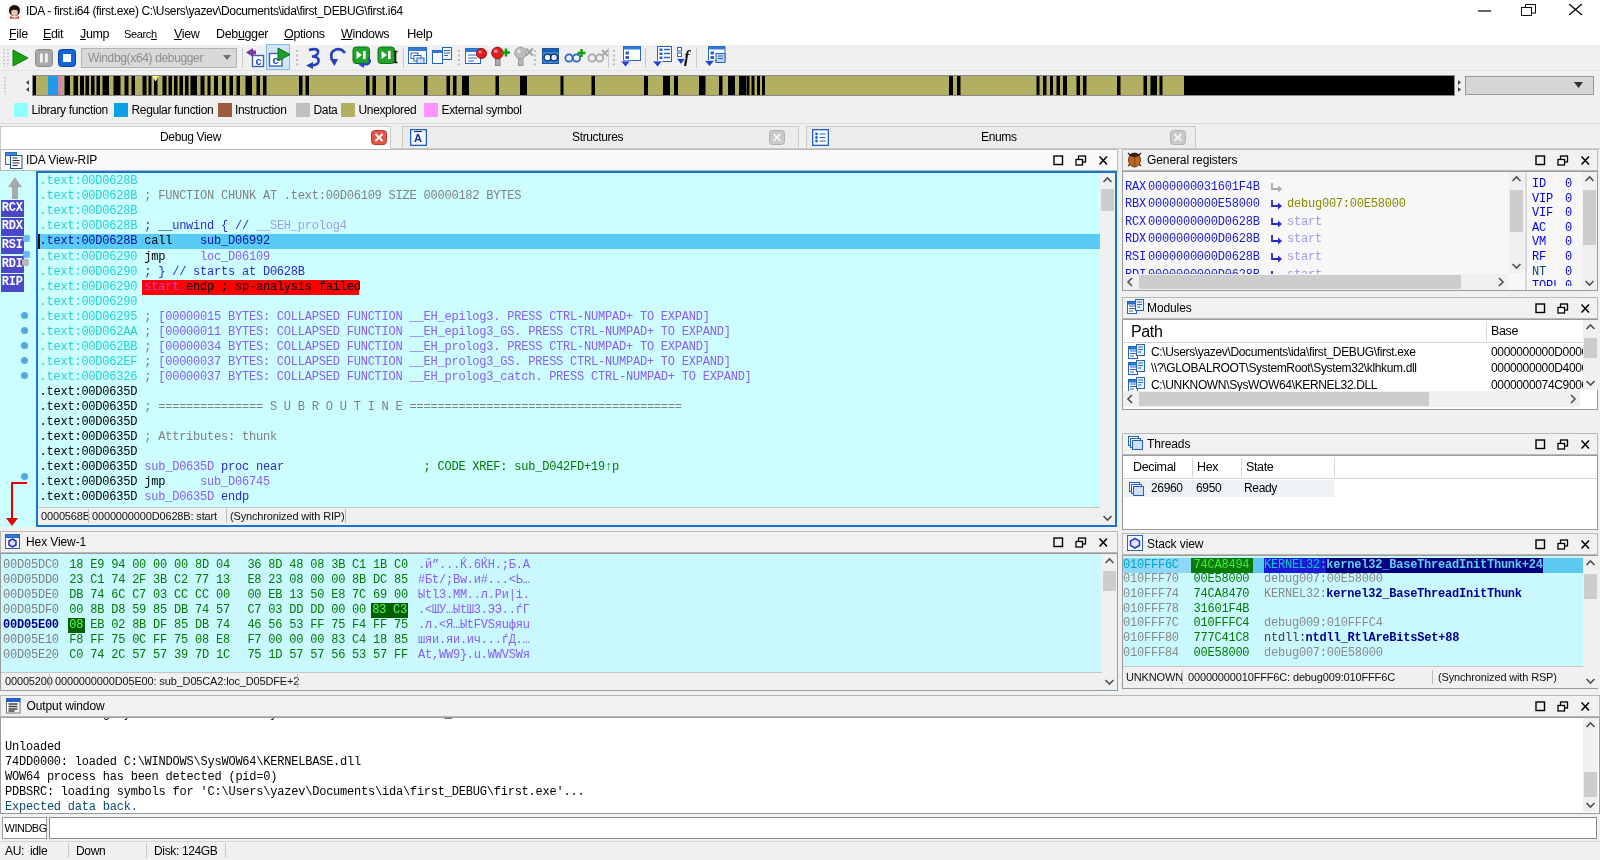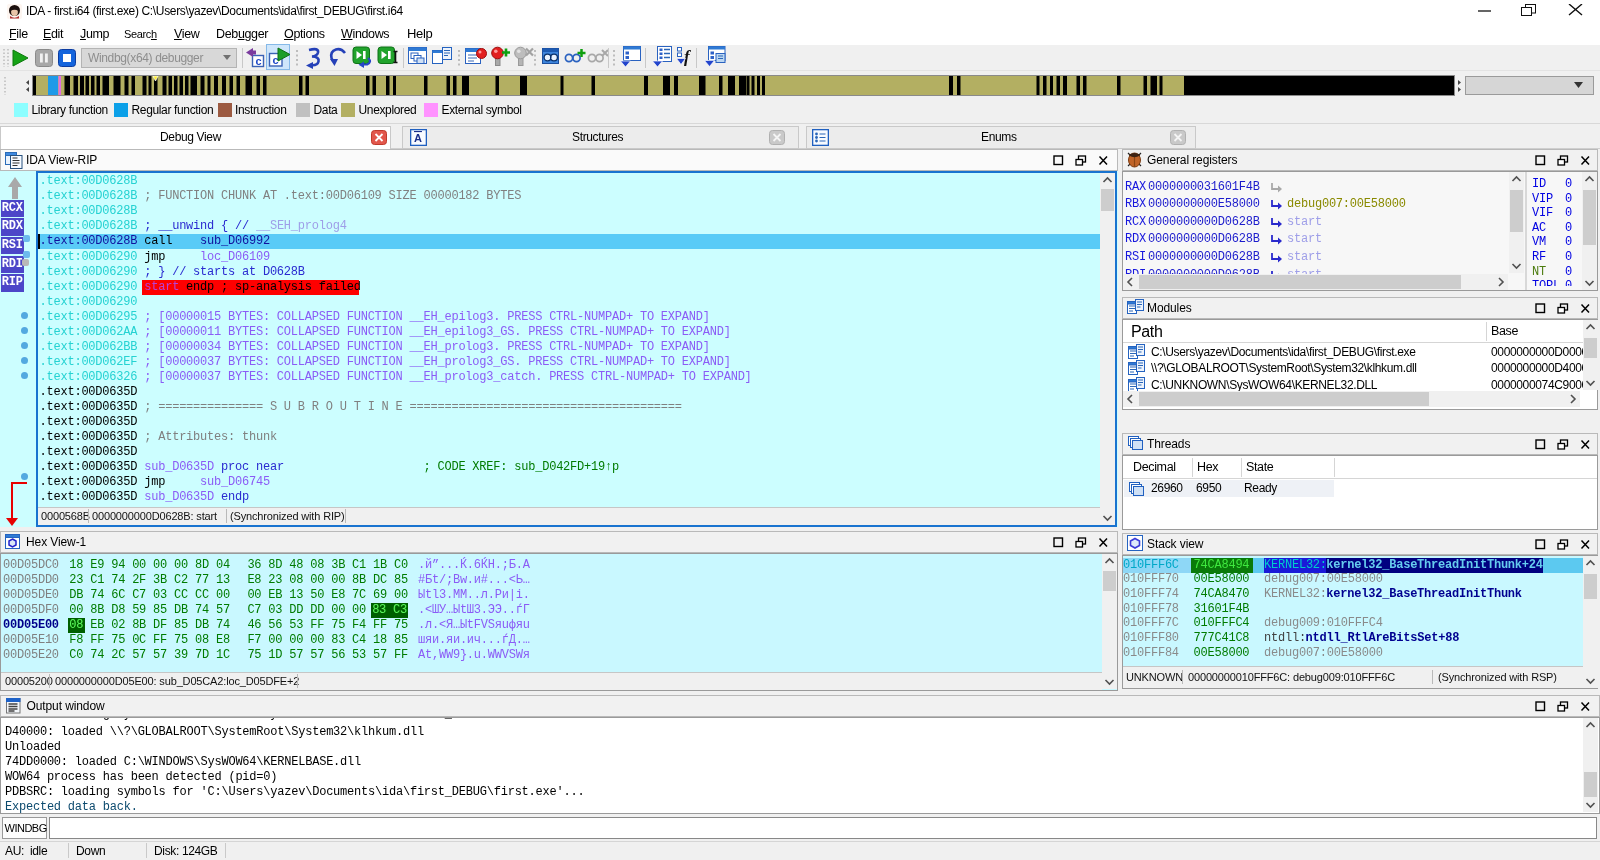--- a/index.html
+++ b/index.html
@@ -546,21 +546,21 @@
 <div class="abs mono" style="left:1532px;top:191.6px;height:14.6px;line-height:14.6px;color:#0202e2">VIP</div>
 <div class="abs mono" style="left:1565px;top:191.6px;height:14.6px;line-height:14.6px;color:#0202e2">0</div>
 <div class="abs mono" style="left:1532px;top:206.2px;height:14.6px;line-height:14.6px;color:#0202e2">VIF</div>
 <div class="abs mono" style="left:1565px;top:206.2px;height:14.6px;line-height:14.6px;color:#0202e2">0</div>
 <div class="abs mono" style="left:1532px;top:220.8px;height:14.6px;line-height:14.6px;color:#0202e2">AC</div>
 <div class="abs mono" style="left:1565px;top:220.8px;height:14.6px;line-height:14.6px;color:#0202e2">0</div>
 <div class="abs mono" style="left:1532px;top:235.4px;height:14.6px;line-height:14.6px;color:#0202e2">VM</div>
 <div class="abs mono" style="left:1565px;top:235.4px;height:14.6px;line-height:14.6px;color:#0202e2">0</div>
 <div class="abs mono" style="left:1532px;top:250.0px;height:14.6px;line-height:14.6px;color:#0202e2">RF</div>
 <div class="abs mono" style="left:1565px;top:250.0px;height:14.6px;line-height:14.6px;color:#0202e2">0</div>
-<div class="abs mono" style="left:1532px;top:264.6px;height:14.6px;line-height:14.6px;color:#4d7c0f">NT</div>
+<div class="abs mono" style="left:1532px;top:264.6px;height:14.6px;line-height:14.6px;color:#0c4a6e">NT</div>
 <div class="abs mono" style="left:1565px;top:264.6px;height:14.6px;line-height:14.6px;color:#0202e2">0</div>
 <div class="abs mono" style="left:1532px;top:279.2px;height:14.6px;line-height:14.6px;color:#0202e2">TOPL</div>
 <div class="abs mono" style="left:1565px;top:279.2px;height:14.6px;line-height:14.6px;color:#0202e2">0</div>
 <div class="abs" style="left:1528px;top:286px;width:54px;height:4px;background:#f7f7f7"></div>
 <div class="abs" style="left:1582px;top:172px;width:15px;height:118px;background:#f0f0f0"></div>
 <svg class="abs" style="left:1582px;top:172px" width="15" height="15">
     <path d="M3.5,9 L7.5,5 L11.5,9" stroke="#505050" stroke-width="1.6" fill="none"></path>
   </svg>
 <svg class="abs" style="left:1582px;top:275px" width="15" height="15">
     <path d="M3.5,6 L7.5,10 L11.5,6" stroke="#505050" stroke-width="1.6" fill="none"></path>
@@ -738,21 +738,20 @@
   </svg>
 <svg class="abs" style="left:1557px;top:701px" width="12" height="11">
     <rect x="3.5" y="1" width="7" height="6" fill="none" stroke="#000" stroke-width="1.3"></rect>
     <rect x="1" y="4.5" width="6.5" height="5.5" fill="#fff" stroke="#000" stroke-width="1.3"></rect>
   </svg>
 <svg class="abs" style="left:1580px;top:701px" width="11" height="11">
     <path d="M1.5,1.5 L9,9.5 M9,1.5 L1.5,9.5" stroke="#000" stroke-width="1.5"></path>
   </svg>
 <div class="abs" style="left:0;top:717px;width:1600px;height:97px;background:#fff;border:1px solid #9a9a9a;overflow:hidden">
     <div class="mono" style="position:absolute;left:4px;top:-11px;height:15px;line-height:15px;color:#000">PDBSRC: loading symbols for 'C:\Users\yazev\Documents\ida\first_DEBUG\first.exe'...</div>
-    <div class="mono" style="position:absolute;left:4px;top:7px;height:15px;line-height:15px;color:#000">D40000: loaded \\?\GLOBALROOT\SystemRoot\System32\klhkum.dll</div>
     <div class="mono" style="position:absolute;left:4px;top:22px;height:15px;line-height:15px;color:#000">Unloaded</div>
     <div class="mono" style="position:absolute;left:4px;top:37px;height:15px;line-height:15px;color:#000">74DD0000: loaded C:\WINDOWS\SysWOW64\KERNELBASE.dll</div>
     <div class="mono" style="position:absolute;left:4px;top:52px;height:15px;line-height:15px;color:#000">WOW64 process has been detected (pid=0)</div>
     <div class="mono" style="position:absolute;left:4px;top:67px;height:15px;line-height:15px;color:#000">PDBSRC: loading symbols for 'C:\Users\yazev\Documents\ida\first_DEBUG\first.exe'...</div>
     <div class="mono" style="position:absolute;left:4px;top:82px;height:15px;line-height:15px;color:#0c4a6e">Expected data back.</div>
   </div>
 <div class="abs" style="left:1583px;top:718px;width:15px;height:94px;background:#f0f0f0"></div>
 <svg class="abs" style="left:1583px;top:718px" width="15" height="15">
     <path d="M3.5,9 L7.5,5 L11.5,9" stroke="#505050" stroke-width="1.6" fill="none"></path>
   </svg>

